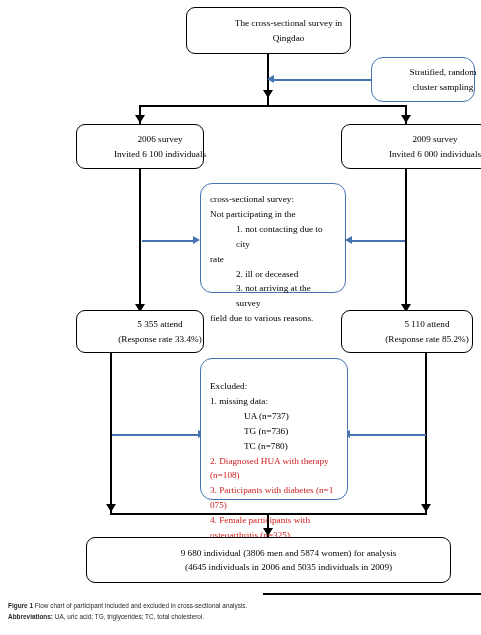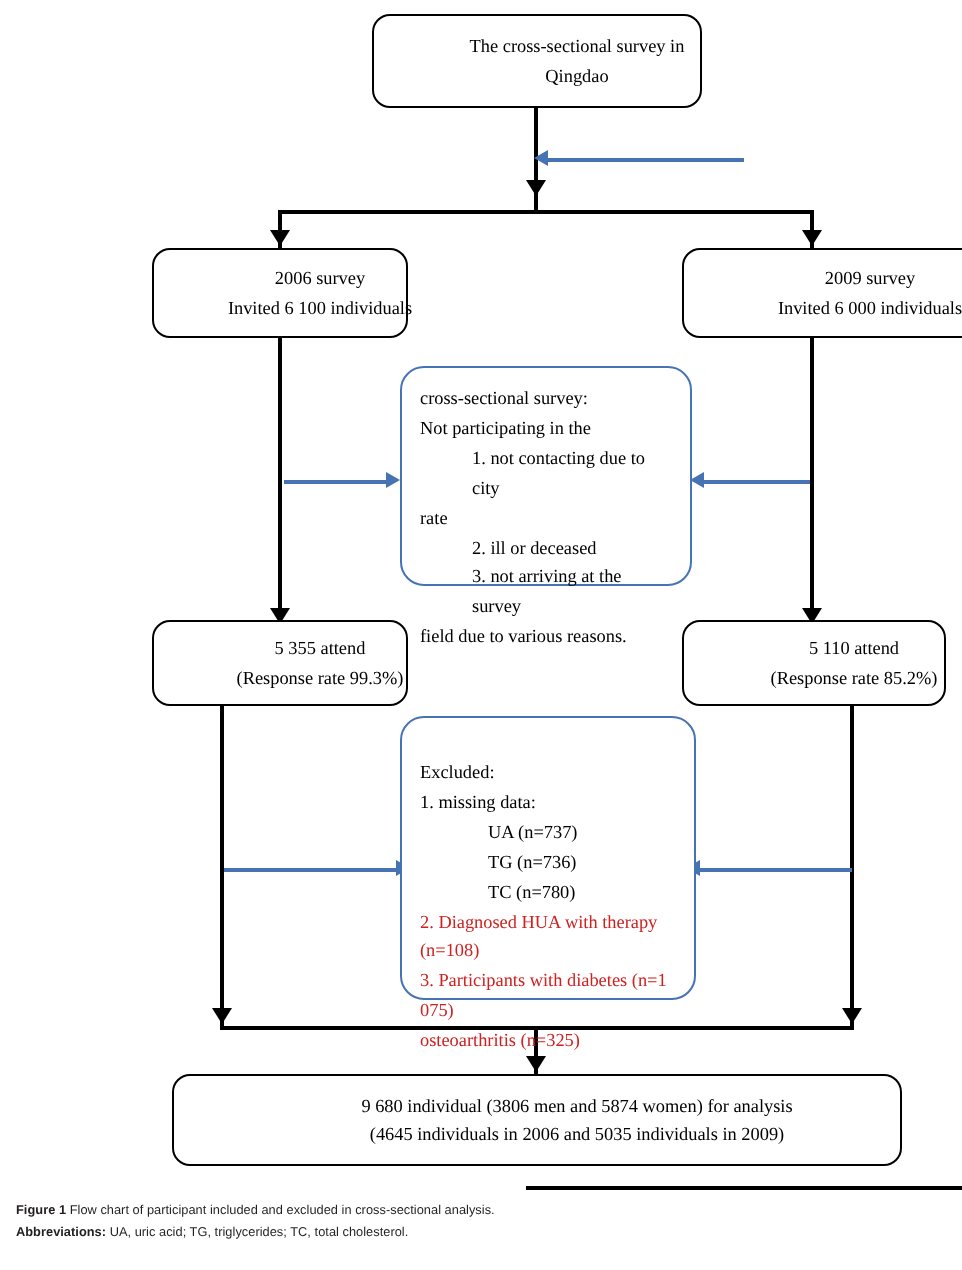--- a/index.html
+++ b/index.html
@@ -146,20 +146,24 @@
   <div class="barrow-r" style="left:198px;top:430px;"></div>
 
   <div class="bl-h" style="left:350px;top:434px;width:76px;"></div>
   <div class="barrow-l" style="left:343px;top:430px;"></div>
 
   <div class="node" style="left:186px;top:7px;width:165px;height:47px;">
     <span class="ln">The cross-sectional survey in</span>
     <span class="ln">Qingdao</span>
   </div>
 
+  <div class="node blue" style="left:371px;top:57px;width:104px;height:45px;">
+    <span class="ln">Stratified, random</span>
+    <span class="ln">cluster sampling</span>
+  </div>
 
   <div class="node" style="left:76px;top:124px;width:128px;height:45px;">
     <span class="ln">2006 survey</span>
     <span class="ln">Invited 6 100 individuals</span>
   </div>
 
   <div class="node" style="left:341px;top:124px;width:148px;height:45px;">
     <span class="ln">2009 survey</span>
     <span class="ln">Invited 6 000 individuals</span>
   </div>
@@ -169,38 +173,39 @@
     <span class="ln">Not participating in the</span>
     <span class="ln indent1">1. not contacting due to city</span>
     <span class="ln">rate</span>
     <span class="ln indent1">2. ill or deceased</span>
     <span class="ln indent1">3. not arriving at the survey</span>
     <span class="ln">field due to various reasons.</span>
   </div>
 
   <div class="node" style="left:76px;top:310px;width:128px;height:43px;">
     <span class="ln">5 355 attend</span>
-    <span class="ln">(Response rate 99.3%)</span>
+    <span class="ln">(Response rate 33.4%)</span>
   </div>
 
   <div class="node" style="left:341px;top:310px;width:132px;height:43px;">
     <span class="ln">5 110 attend</span>
     <span class="ln">(Response rate 85.2%)</span>
   </div>
 
   <div class="node blue listbox" style="left:200px;top:358px;width:148px;height:142px;padding-top:20px;">
     <span class="ln">Excluded:</span>
     <span class="ln">1. missing data:</span>
     <span class="ln indent2">UA (n=737)</span>
     <span class="ln indent2">TG (n=736)</span>
     <span class="ln indent2">TC (n=780)</span>
     <span class="ln red">2. Diagnosed HUA with therapy</span>
     <span class="ln red">(n=108)</span>
     <span class="ln red">3. Participants with diabetes (n=1</span>
     <span class="ln red">075)</span>
+    <span class="ln red">4. Female participants with</span>
     <span class="ln red">osteoarthritis (n=325)</span>
   </div>
 
   <div class="node" style="left:86px;top:537px;width:365px;height:46px;">
     <span class="ln">9 680 individual (3806 men and 5874 women) for analysis</span>
     <span class="ln">(4645 individuals in 2006 and 5035 individuals in 2009)</span>
   </div>
 
   <div class="rule-top"></div>
 

